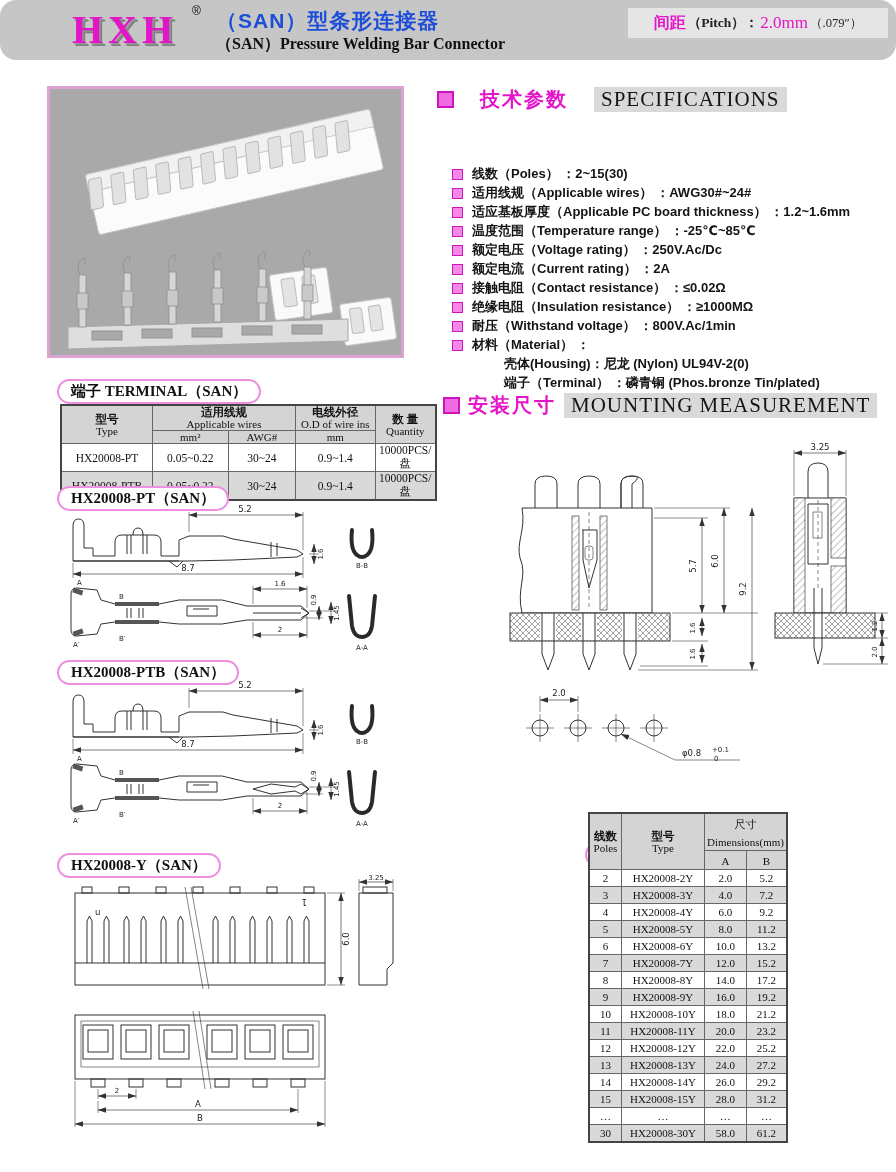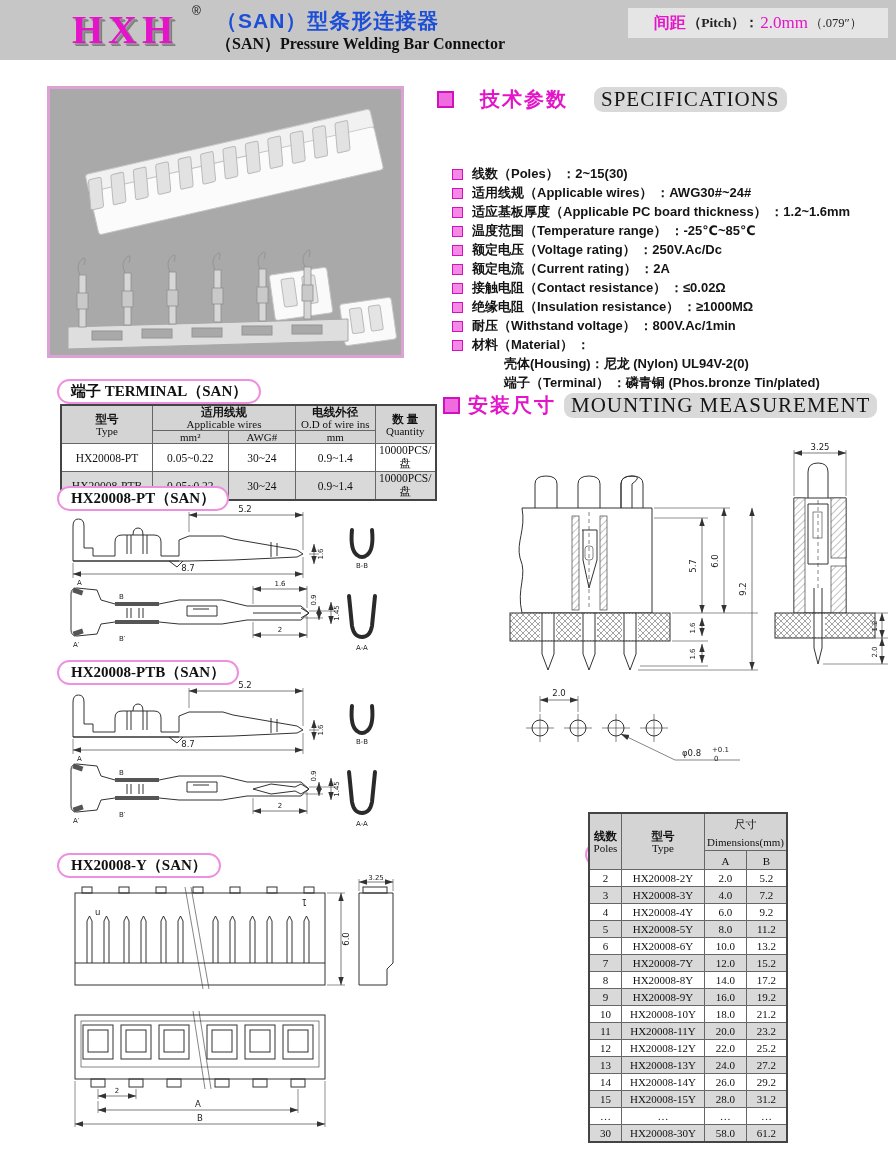--- a/index.html
+++ b/index.html
@@ -1,40 +1,40 @@
 <!DOCTYPE html>
 <html><head>
 <meta charset="utf-8">
 <style>
   html,body{margin:0;padding:0;background:#fff;}
   #page{position:relative;width:896px;height:1172px;background:#fff;overflow:hidden;
         font-family:"Liberation Sans","DejaVu Sans",sans-serif;}
   
-  .hdr{position:absolute;left:0;top:0;width:896px;height:60px;background:#c6c6c6;}
+  .hdr{position:absolute;left:0;top:0;width:896px;height:60px;background:#c6c6c6;border-radius:16px;}
   .logo{position:absolute;left:72px;top:6px;font-family:"Liberation Serif",serif;font-weight:bold;
         font-size:40px;letter-spacing:5px;color:#e414c9;
         text-shadow:2px 2px 0 #8f8f8f,3px 3px 0 #7d7d7d;}
   .reg{position:absolute;left:192px;top:4px;font-size:12px;color:#111;}
   .title-cn{position:absolute;left:216px;top:7px;font-size:21px;font-weight:bold;color:#1d4ed8;letter-spacing:1px;}
   .title-en{position:absolute;left:216px;top:34px;font-family:"Liberation Serif",serif;font-weight:bold;font-size:16px;color:#101010;}
   .pitchbox{position:absolute;left:628px;top:8px;width:260px;height:30px;background:#e5e5e5;
             display:flex;align-items:center;justify-content:center;gap:2px;white-space:nowrap;}
   .pitchbox .p-cn{color:#e414c9;font-weight:bold;font-size:16px;}
   .pitchbox .p-en{font-family:"Liberation Serif",serif;font-size:13.5px;color:#222;font-weight:bold;}
   .pitchbox .p-val{color:#e414c9;font-family:Liberation Serif, serif;font-size:17px;text-align:center;}
   .pitchbox .p-inch{font-family:"Liberation Serif",serif;font-size:12.5px;color:#222;}
   
   .photo{position:absolute;left:47px;top:86px;width:357px;height:272px;background:#a9a9a9;
          border:3px solid #dca2d4;box-sizing:border-box;}
   
   .sect{position:absolute;display:flex;align-items:center;gap:8px;white-space:nowrap;}
   .sq-big{width:13px;height:13px;background:#f06ae0;border:2px solid #cf12bd;}
   .sect .cn{color:#e414c9;font-weight:bold;font-size:20px;letter-spacing:2px;}
   .sect .en{font-family:"Liberation Serif",serif;font-size:21px;color:#151515;background:#d9d9d9;
-            padding:0 7px;letter-spacing:1px;border-radius:9px;}
+            padding:0 7px;letter-spacing:1px;}
   
   .spec{position:absolute;left:452px;top:118px;width:440px;margin-top:47px;}
   .spec-row{display:flex;align-items:flex-start;height:19px;}
   .sq-sm{flex:0 0 9px;width:9px;height:9px;margin:4px 9px 0 0;background:#f489e6;border:1.5px solid #cf12bd;}
   .spec-text{font-size:13px;font-weight:bold;color:#141414;white-space:nowrap;}
   .spec-sub{margin-left:52px;height:19px;font-size:13px;font-weight:bold;color:#141414;white-space:nowrap;}
   
   .pill{position:absolute;border:2px solid #ef8fe0;border-radius:14px;background:#fff;
         font-family:"Liberation Serif",serif;font-weight:bold;font-size:15px;color:#111;
         padding:1px 12px;white-space:nowrap;}

